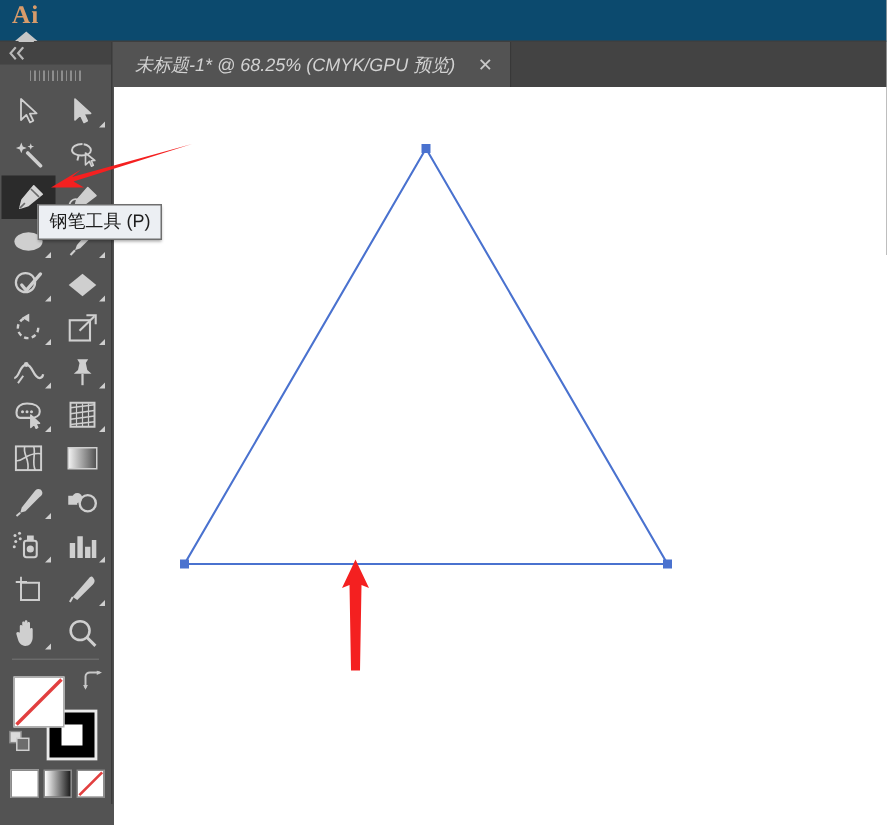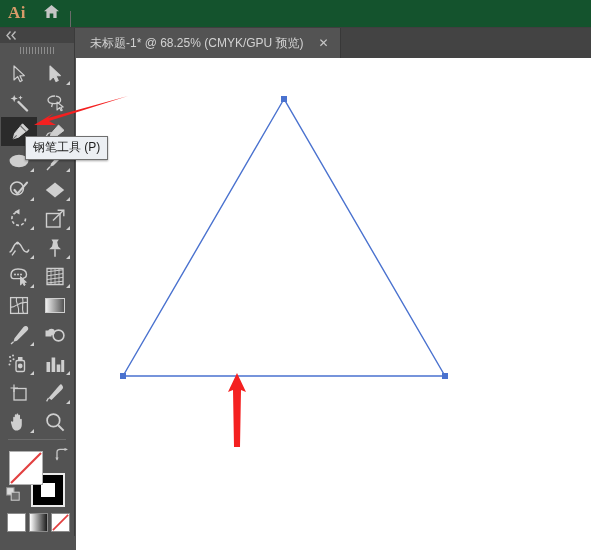--- a/index.html
+++ b/index.html
@@ -7,41 +7,41 @@
     width:591px;height:550px;overflow:hidden;
     background:#535353;
     font-family:"Liberation Sans","DejaVu Sans",sans-serif;
     -webkit-font-smoothing:antialiased;
   }
   #app{position:relative;width:591px;height:550px;}
 
   
   .menubar{
     position:absolute;left:0;top:0;width:591px;height:28px;
-    background:#14532d;display:flex;align-items:flex-end;
-    border-bottom:1px solid #3f3f3f;box-sizing:border-box;
+    background:#0c4a6e;display:flex;align-items:flex-start;
+    border-bottom:1px solid #3f3f3f;box-sizing:border-box;flex-direction:column;
   }
   .ai-logo{
     width:34px;height:28px;display:flex;align-items:center;justify-content:center;
     color:#d89b6a;font-size:17px;font-weight:bold;letter-spacing:.5px;
     font-family:"Liberation Serif","DejaVu Serif",serif;
   }
   .home-btn{
     width:34px;height:28px;display:flex;align-items:center;justify-content:center;
   }
   .menu-sep{width:1px;height:16px;background:#6a6a6a;margin:0 6px 0 2px;}
   .menu-items{display:flex;align-items:center;}
   .menu-item{
     color:#d6d6d6;font-size:12.5px;padding:4px 9px;white-space:nowrap;cursor:default;
   }
 
   
   .tabbar{
     position:absolute;left:76px;top:28px;width:515px;height:30px;
-    background:#434343;box-sizing:border-box;
+    background:#434343;box-sizing:border-box;font-style:italic;
   }
   .doc-tab{
     position:absolute;left:0;top:0;height:30px;
     background:#535353;display:flex;align-items:center;
     padding:0 8px 0 14px;box-sizing:border-box;
     border-right:1px solid #383838;
   }
   .doc-tab-title{color:#d2d2d2;font-size:12px;white-space:nowrap;}
   .tab-close{
     margin-left:12px;color:#c9c9c9;font-size:12px;line-height:1;

